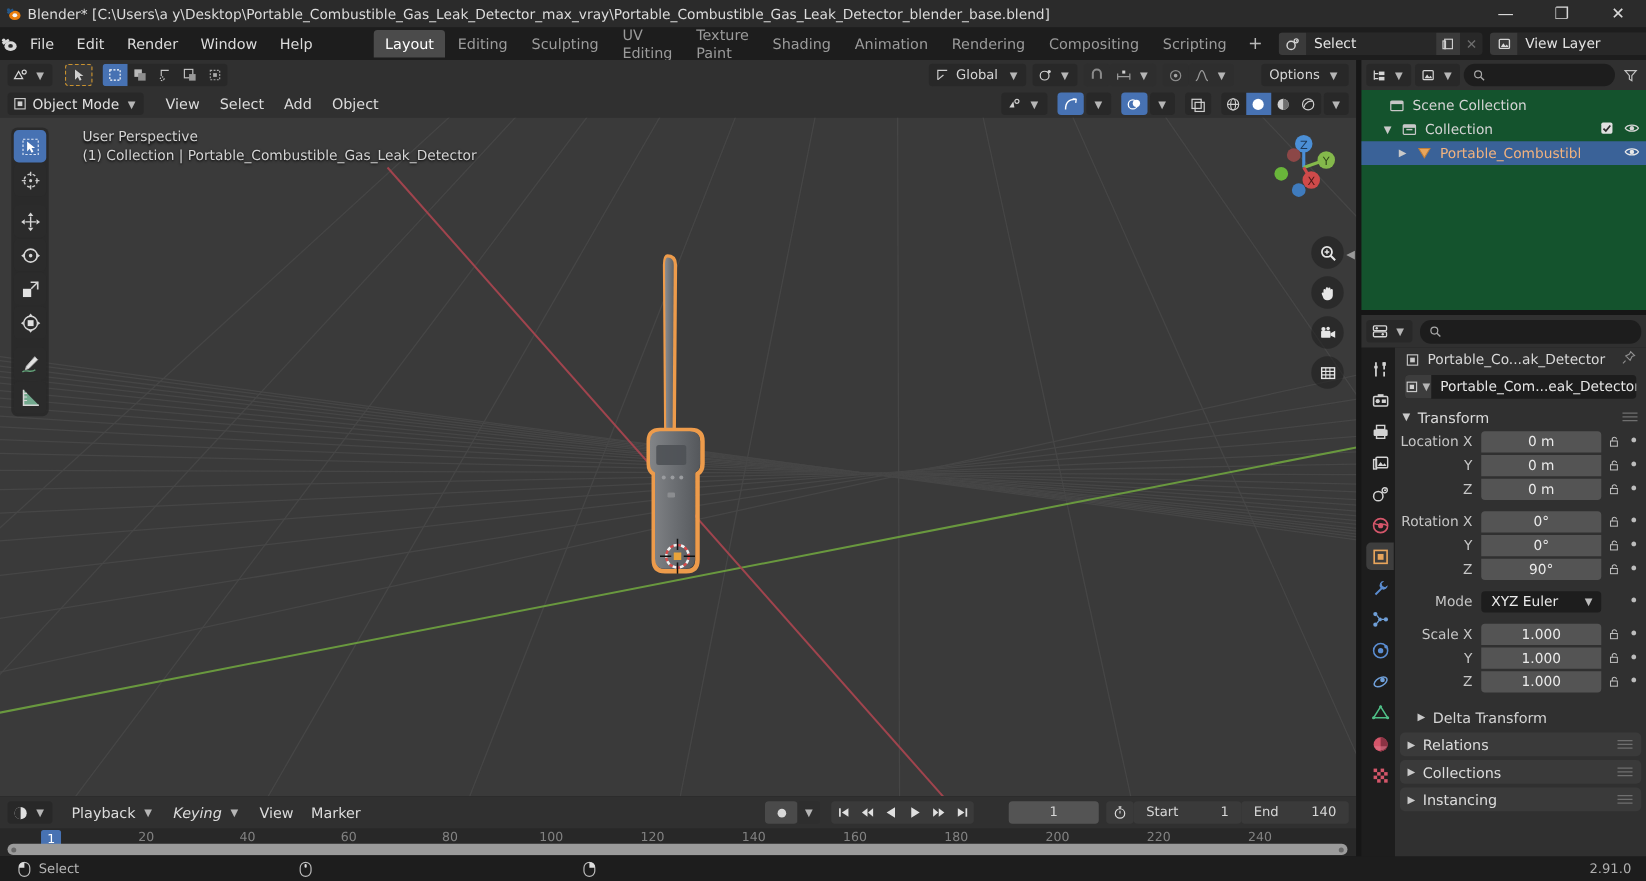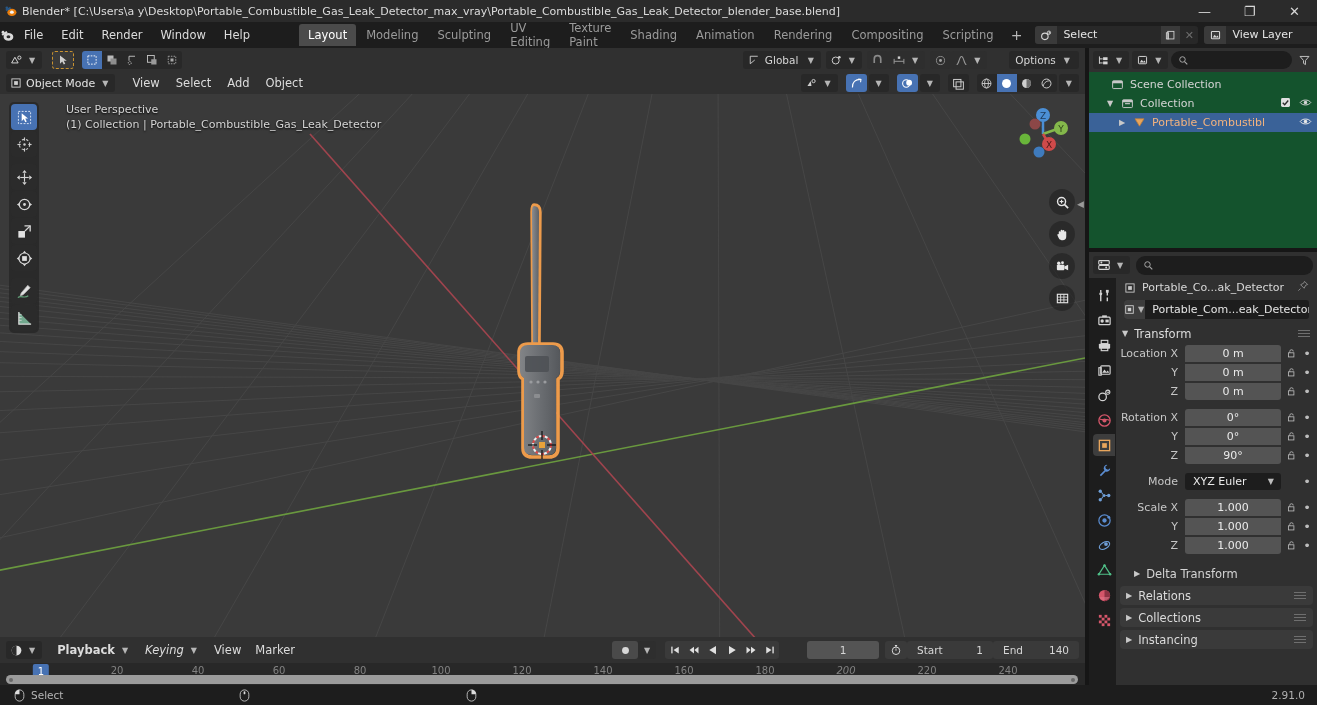--- a/index.html
+++ b/index.html
@@ -170,21 +170,21 @@
           <circle cx="3.2" cy="4.4" r="1.5" fill="#d9d9d9"></circle>
         </svg>
     </div>
     <div class="menu-item">File</div>
     <div class="menu-item">Edit</div>
     <div class="menu-item">Render</div>
     <div class="menu-item">Window</div>
     <div class="menu-item">Help</div>
     <div class="wsgap"></div>
     <div class="ws-tab active">Layout</div>
-    <div class="ws-tab">Modeling</div>
+    <div class="ws-tab">Editing</div>
     <div class="ws-tab">Sculpting</div>
     <div class="ws-tab">UV Editing</div>
     <div class="ws-tab">Texture Paint</div>
     <div class="ws-tab">Shading</div>
     <div class="ws-tab">Animation</div>
     <div class="ws-tab">Rendering</div>
     <div class="ws-tab">Compositing</div>
     <div class="ws-tab">Scripting</div>
     <div class="ws-plus">+</div>
 
@@ -628,21 +628,21 @@
 
   <div class="timeline-header">
     <div class="hbtn" style="gap:3px;">
       <svg width="13" height="13" viewBox="0 0 16 16">
           <circle cx="8" cy="8" r="6" fill="#e0e0e0"></circle>
           <path d="M8 2 A6 6 0 0 0 8 14 Z" fill="#2b2b2b"></path>
         </svg>
       <span class="dd-caret">▼</span>
     </div>
     <div style="width:8px;"></div>
-    <div class="vp-menu" style="display:flex;align-items:center;gap:4px;font-weight:bold;">
+    <div class="vp-menu" style="display:flex;align-items:center;gap:4px;">
       <span>Playback</span>
         <span class="dd-caret">▼</span>
     </div>
     <div class="vp-menu" style="display:flex;align-items:center;gap:4px;font-style:italic;">
       <span>Keying</span>
         <span class="dd-caret">▼</span>
     </div>
     <div class="vp-menu">View</div>
     <div class="vp-menu">Marker</div>
 
@@ -718,21 +718,21 @@
     <div class="tl-current" style="left:41px;">1</div>
     <div class="tl-tick" style="left:117px;">20</div>
     <div class="tl-tick" style="left:198px;">40</div>
     <div class="tl-tick" style="left:279px;">60</div>
     <div class="tl-tick" style="left:360px;">80</div>
     <div class="tl-tick" style="left:441px;">100</div>
     <div class="tl-tick" style="left:522px;">120</div>
     <div class="tl-tick" style="left:603px;">140</div>
     <div class="tl-tick" style="left:684px;">160</div>
     <div class="tl-tick" style="left:765px;">180</div>
-    <div class="tl-tick" style="left:846px;font-style:italic;">200</div>
+    <div class="tl-tick" style="left:846px;">200</div>
     <div class="tl-tick" style="left:927px;">220</div>
     <div class="tl-tick" style="left:1008px;">240</div>
     <div class="tl-scroll"></div>
   </div>
 
   <div class="outliner-header">
     <div class="hbtn" style="gap:3px;">
       <svg width="13" height="13" viewBox="0 0 16 16">
           <g stroke="#d6d6d6" stroke-width="1.2" fill="none">
             <path d="M3 3 L3 12"></path>

